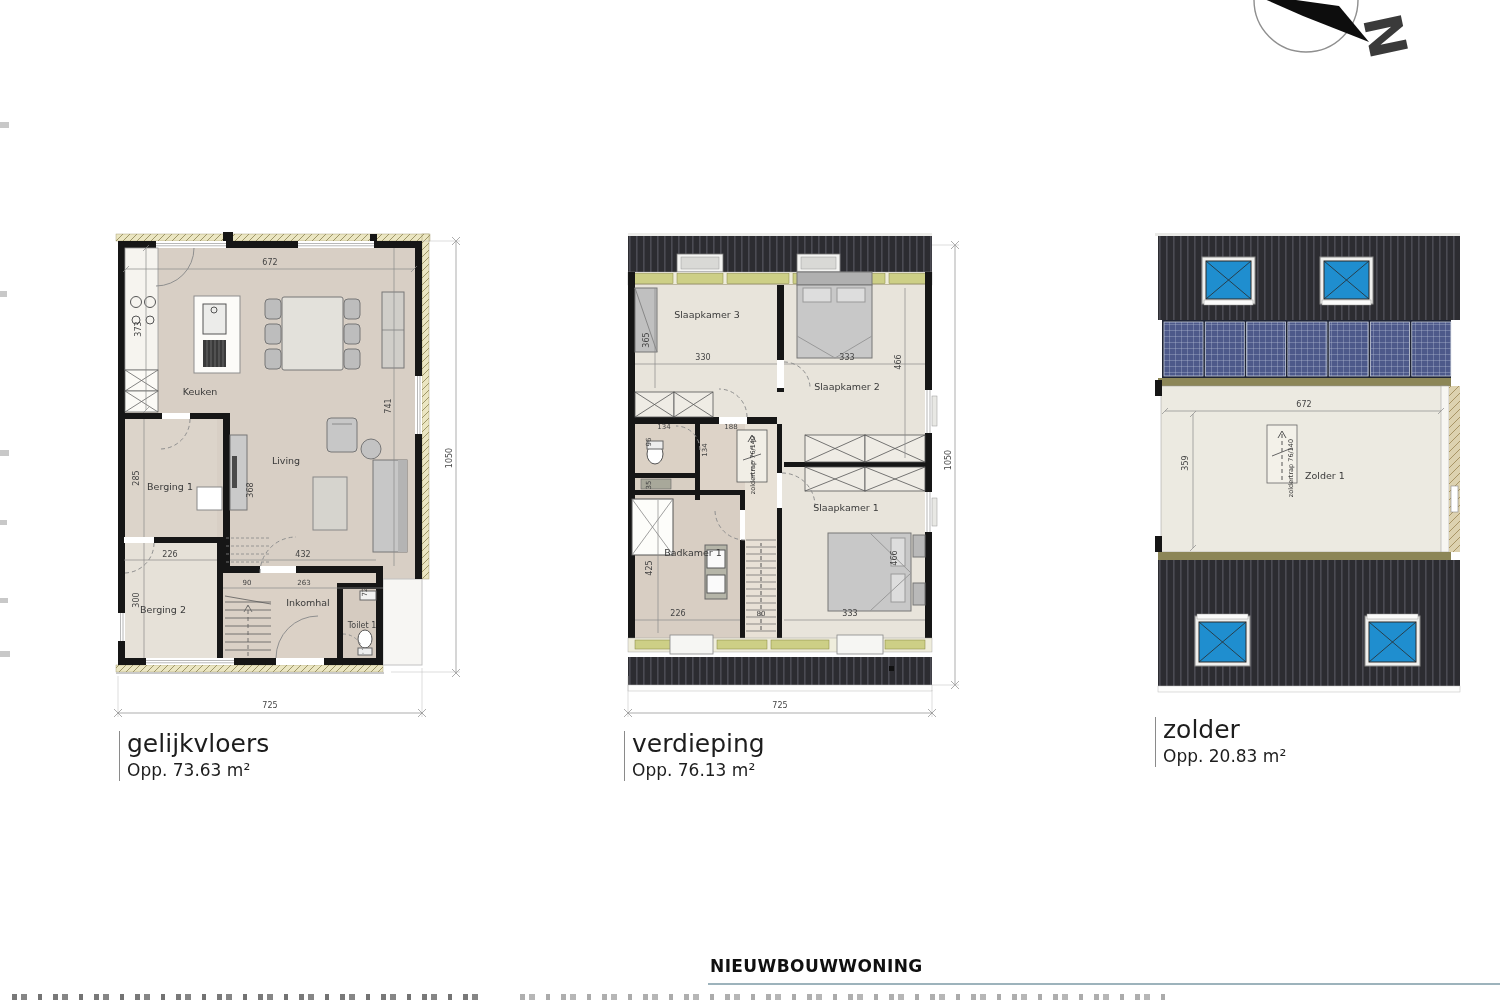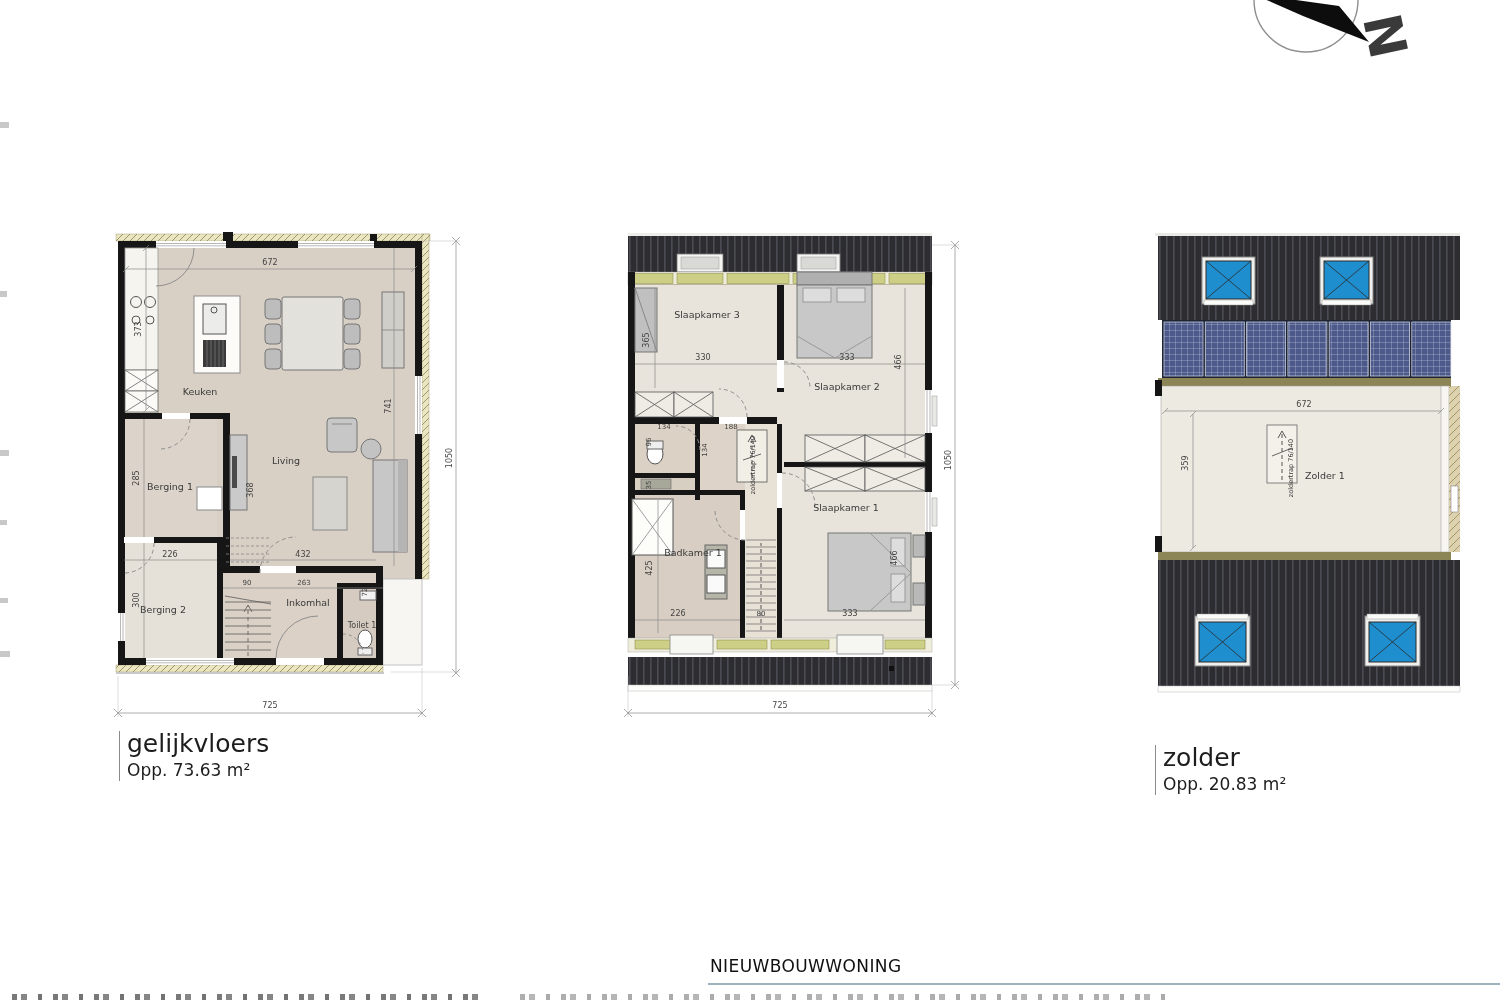--- a/index.html
+++ b/index.html
@@ -8,21 +8,21 @@
   .plan{position:absolute;}
   svg text{font-family:"DejaVu Sans",sans-serif;fill:#3a3a3a;}
   .room-label{font-size:9.5px;}
   .dim{font-size:8px;fill:#444;}
   .dim-sm{font-size:7px;fill:#444;}
   .stairtxt{font-size:6.5px;fill:#333;}
   .plan-caption{position:absolute;color:#1d1d1d;}
   .plan-caption .bar{position:absolute;left:-8px;top:0px;width:1px;height:50px;background:#8a8a8a;}
   .plan-caption .t{font-size:25px;line-height:1.05;}
   .plan-caption .a{font-size:17px;margin-top:3px;}
-  .footer-title{position:absolute;left:710px;top:956px;font-size:17px;font-weight:normal;
+  .footer-title{position:absolute;left:710px;top:956px;font-size:17px;font-weight:bold;
                 letter-spacing:.4px;color:#101010;}
   .footer-rule{position:absolute;left:708px;top:983px;width:792px;height:2px;background:#9db3bc;}
   .clip-marks{position:absolute;height:6px;opacity:.75;
     background:repeating-linear-gradient(90deg,#4c4c4c 0 5px,transparent 5px 9px,#5e5e5e 9px 15px,transparent 15px 26px,#444 26px 30px,transparent 30px 41px);}
   .edge-mark{position:absolute;left:0;background:#9a9a9a;opacity:.55;}
 </style>
 </head>
 <body>
 
 <div class="sheet">
@@ -424,21 +424,26 @@
       <path d="M224 394L271 434M271 394L224 434" stroke="#2a2a2a" stroke-width="0.8" fill="none"></path>
     </g>
     <rect x="13" y="458" width="302" height="6" fill="#fdfdfc" stroke="#bbb" stroke-width="0.5"></rect>
   </svg>
 
   <div class="plan-caption" style="left:127px;top:731px;">
     <div class="bar"></div>
     <div class="t">gelijkvloers</div>
     <div class="a">Opp. 73.63 m²</div>
   </div>
-  <div class="plan-caption" style="left:1163px;top:717px;margin-top:28px;">
+  <div class="plan-caption" style="left:632px;top:731px;">
+    <div class="bar"></div>
+    <div class="t">verdieping</div>
+    <div class="a">Opp. 76.13 m²</div>
+  </div>
+  <div class="plan-caption" style="left:1163px;top:717px;">
     <div class="bar"></div>
     <div class="t">zolder</div>
     <div class="a">Opp. 20.83 m²</div>
   </div>
 
   <div class="footer-title">NIEUWBOUWWONING</div>
   <div class="footer-rule"></div>
 
   <div class="clip-marks" style="left:12px;top:994px;width:470px;"></div>
   <div class="clip-marks" style="left:520px;top:994px;width:650px;opacity:.45;"></div>

